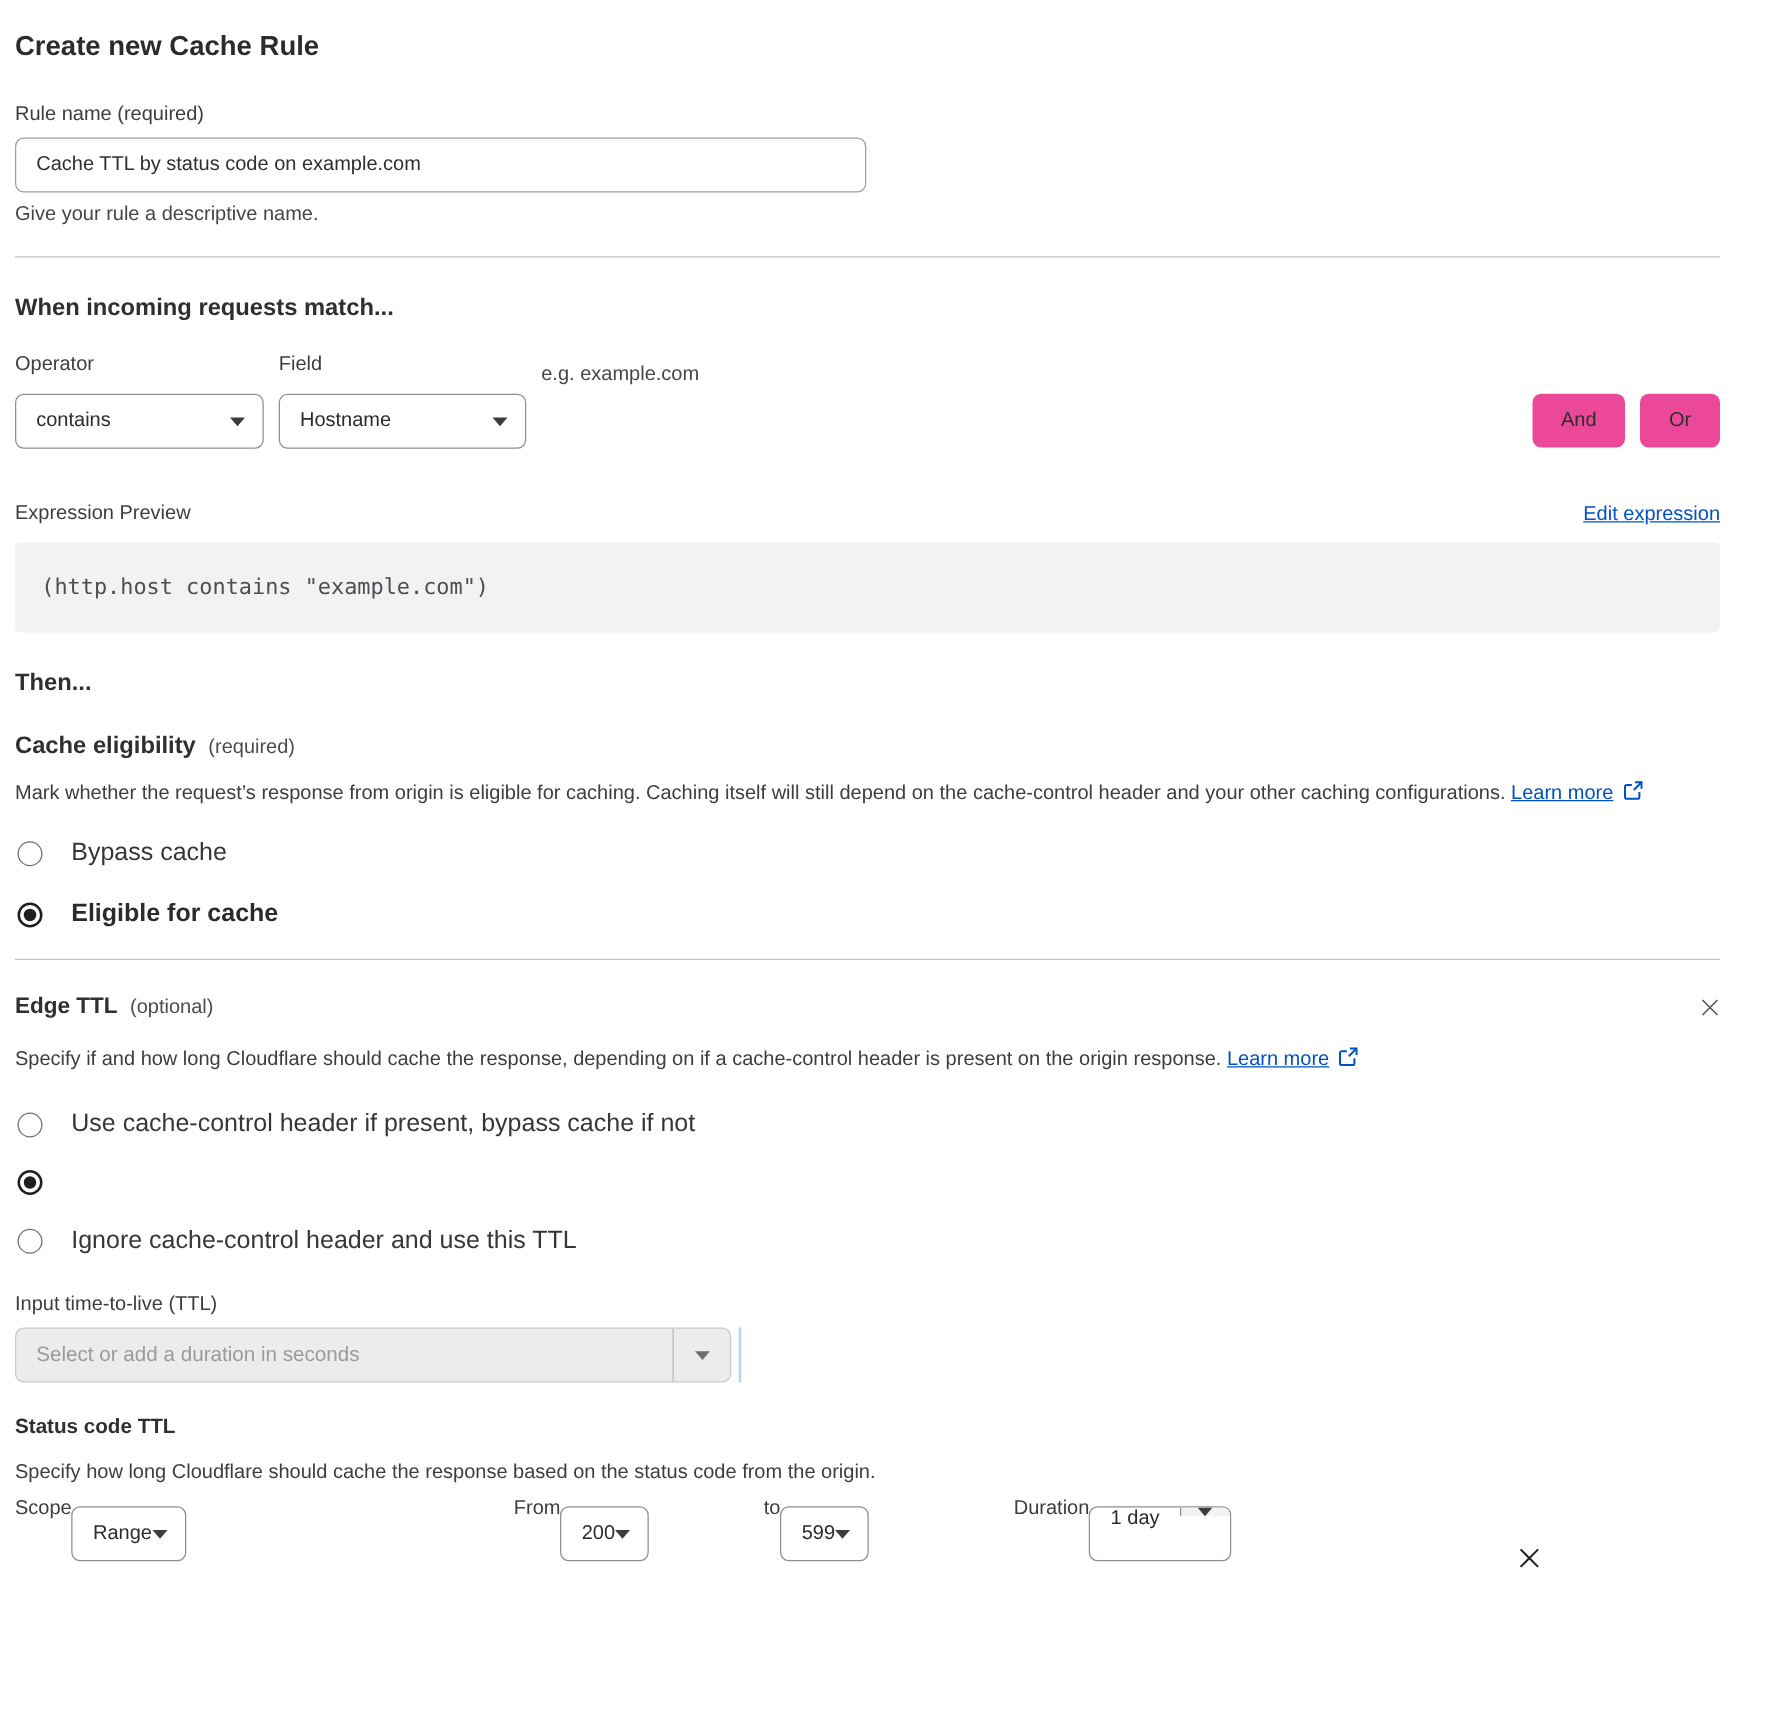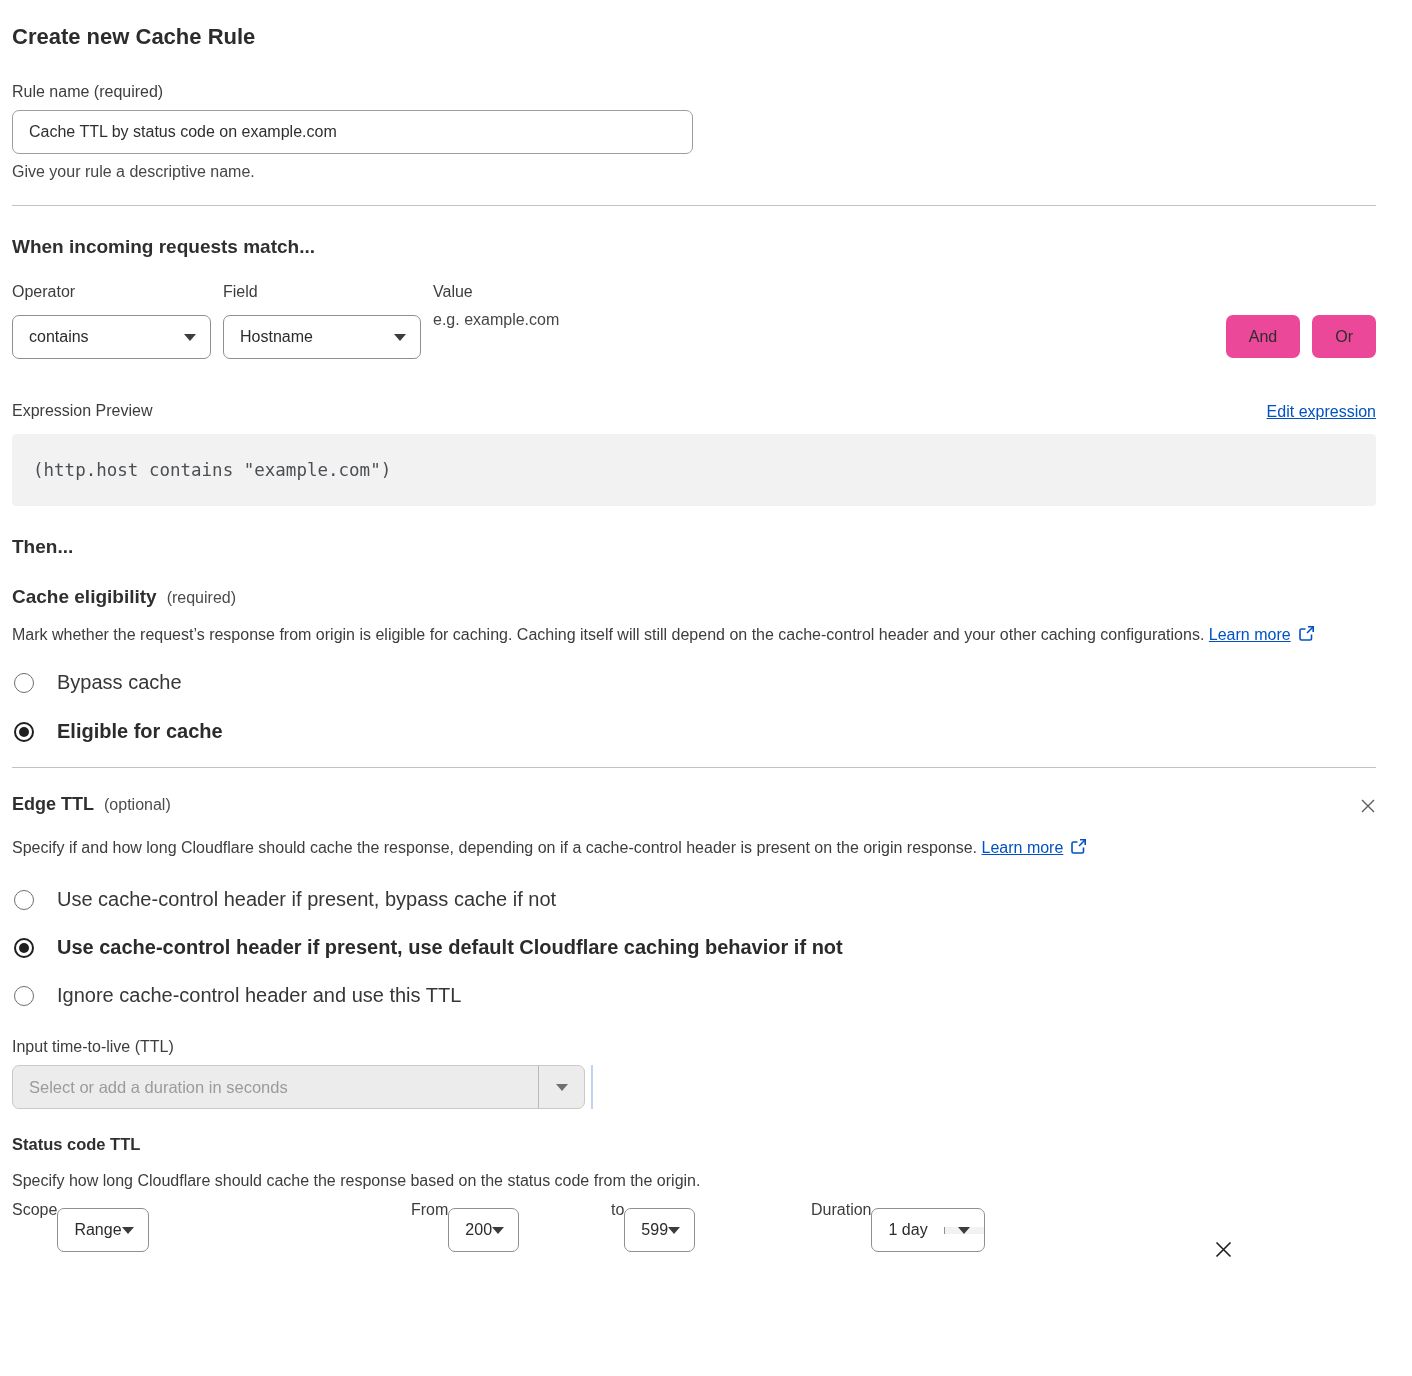--- a/index.html
+++ b/index.html
@@ -128,21 +128,21 @@
 
   .status-grid { display: flex; margin-top: 10px; align-items: flex-start; }
   .status-col { display: flex; flex-direction: row; }
   .status-col .control { margin-top: 8px; }
   .col-scope { width: 377px; margin-right: 22px; }
   .col-from { width: 179px; margin-right: 21px; }
   .col-to { width: 179px; margin-right: 21px; }
   .col-duration { width: 377px; }
 
   .combo {
-    display: flex; align-items: center; height: 44px;
+    display: flex; align-items: flex-start; height: 44px;
     border: 1px solid #8f8f8f; border-radius: 7px; background: #fff;
     overflow: hidden; cursor: pointer;
   }
   .combo-value { flex: 1; display: flex; align-items: center; padding: 0 16px; font-size: 16px; color: #2b2b2b; }
   .combo-btn {
     width: 40px; border-left: 1px solid #8f8f8f; background: #f2f2f2;
     display: flex; align-items: center; justify-content: center; cursor: pointer;
   }
   .remove-col { display: flex; align-items: center; margin-left: 22px; }
   .remove-btn { background: none; border: none; cursor: pointer; padding: 2px; margin-top: 36px; }
@@ -169,21 +169,20 @@
     </div>
   </div>
   <div class="match-col col-field">
     <div class="field-label">Field</div>
     <div class="select-box control">
       <span>Hostname</span>
       <span class="caret"></span>
     </div>
   </div>
   <div class="match-col col-value">
-    <div class="field-label">Value</div>
     <div class="help-text">e.g. example.com</div>
   </div>
   <div class="match-col col-btn">
     <div class="field-label">&nbsp;</div>
     <button class="logic-btn control">And</button>
   </div>
   <div class="match-col col-btn">
     <div class="field-label">&nbsp;</div>
     <button class="logic-btn control">Or</button>
   </div>
@@ -245,21 +244,20 @@
       </svg></a>
 </p>
 
 <div class="radio-group edge-radios">
   <div class="radio-row">
     <span class="radio"></span>
     <span class="radio-label">Use cache-control header if present, bypass cache if not</span>
   </div>
   <div class="radio-row checked">
     <span class="radio selected"></span>
-    <span class="radio-label">Use cache-control header if present, use default Cloudflare caching behavior if not</span>
   </div>
   <div class="radio-row">
     <span class="radio"></span>
     <span class="radio-label">Ignore cache-control header and use this TTL</span>
   </div>
 </div>
 
 <div class="field-label ttl-label">Input time-to-live (TTL)</div>
 <div class="ttl-select-wrap">
   <div class="ttl-select">

